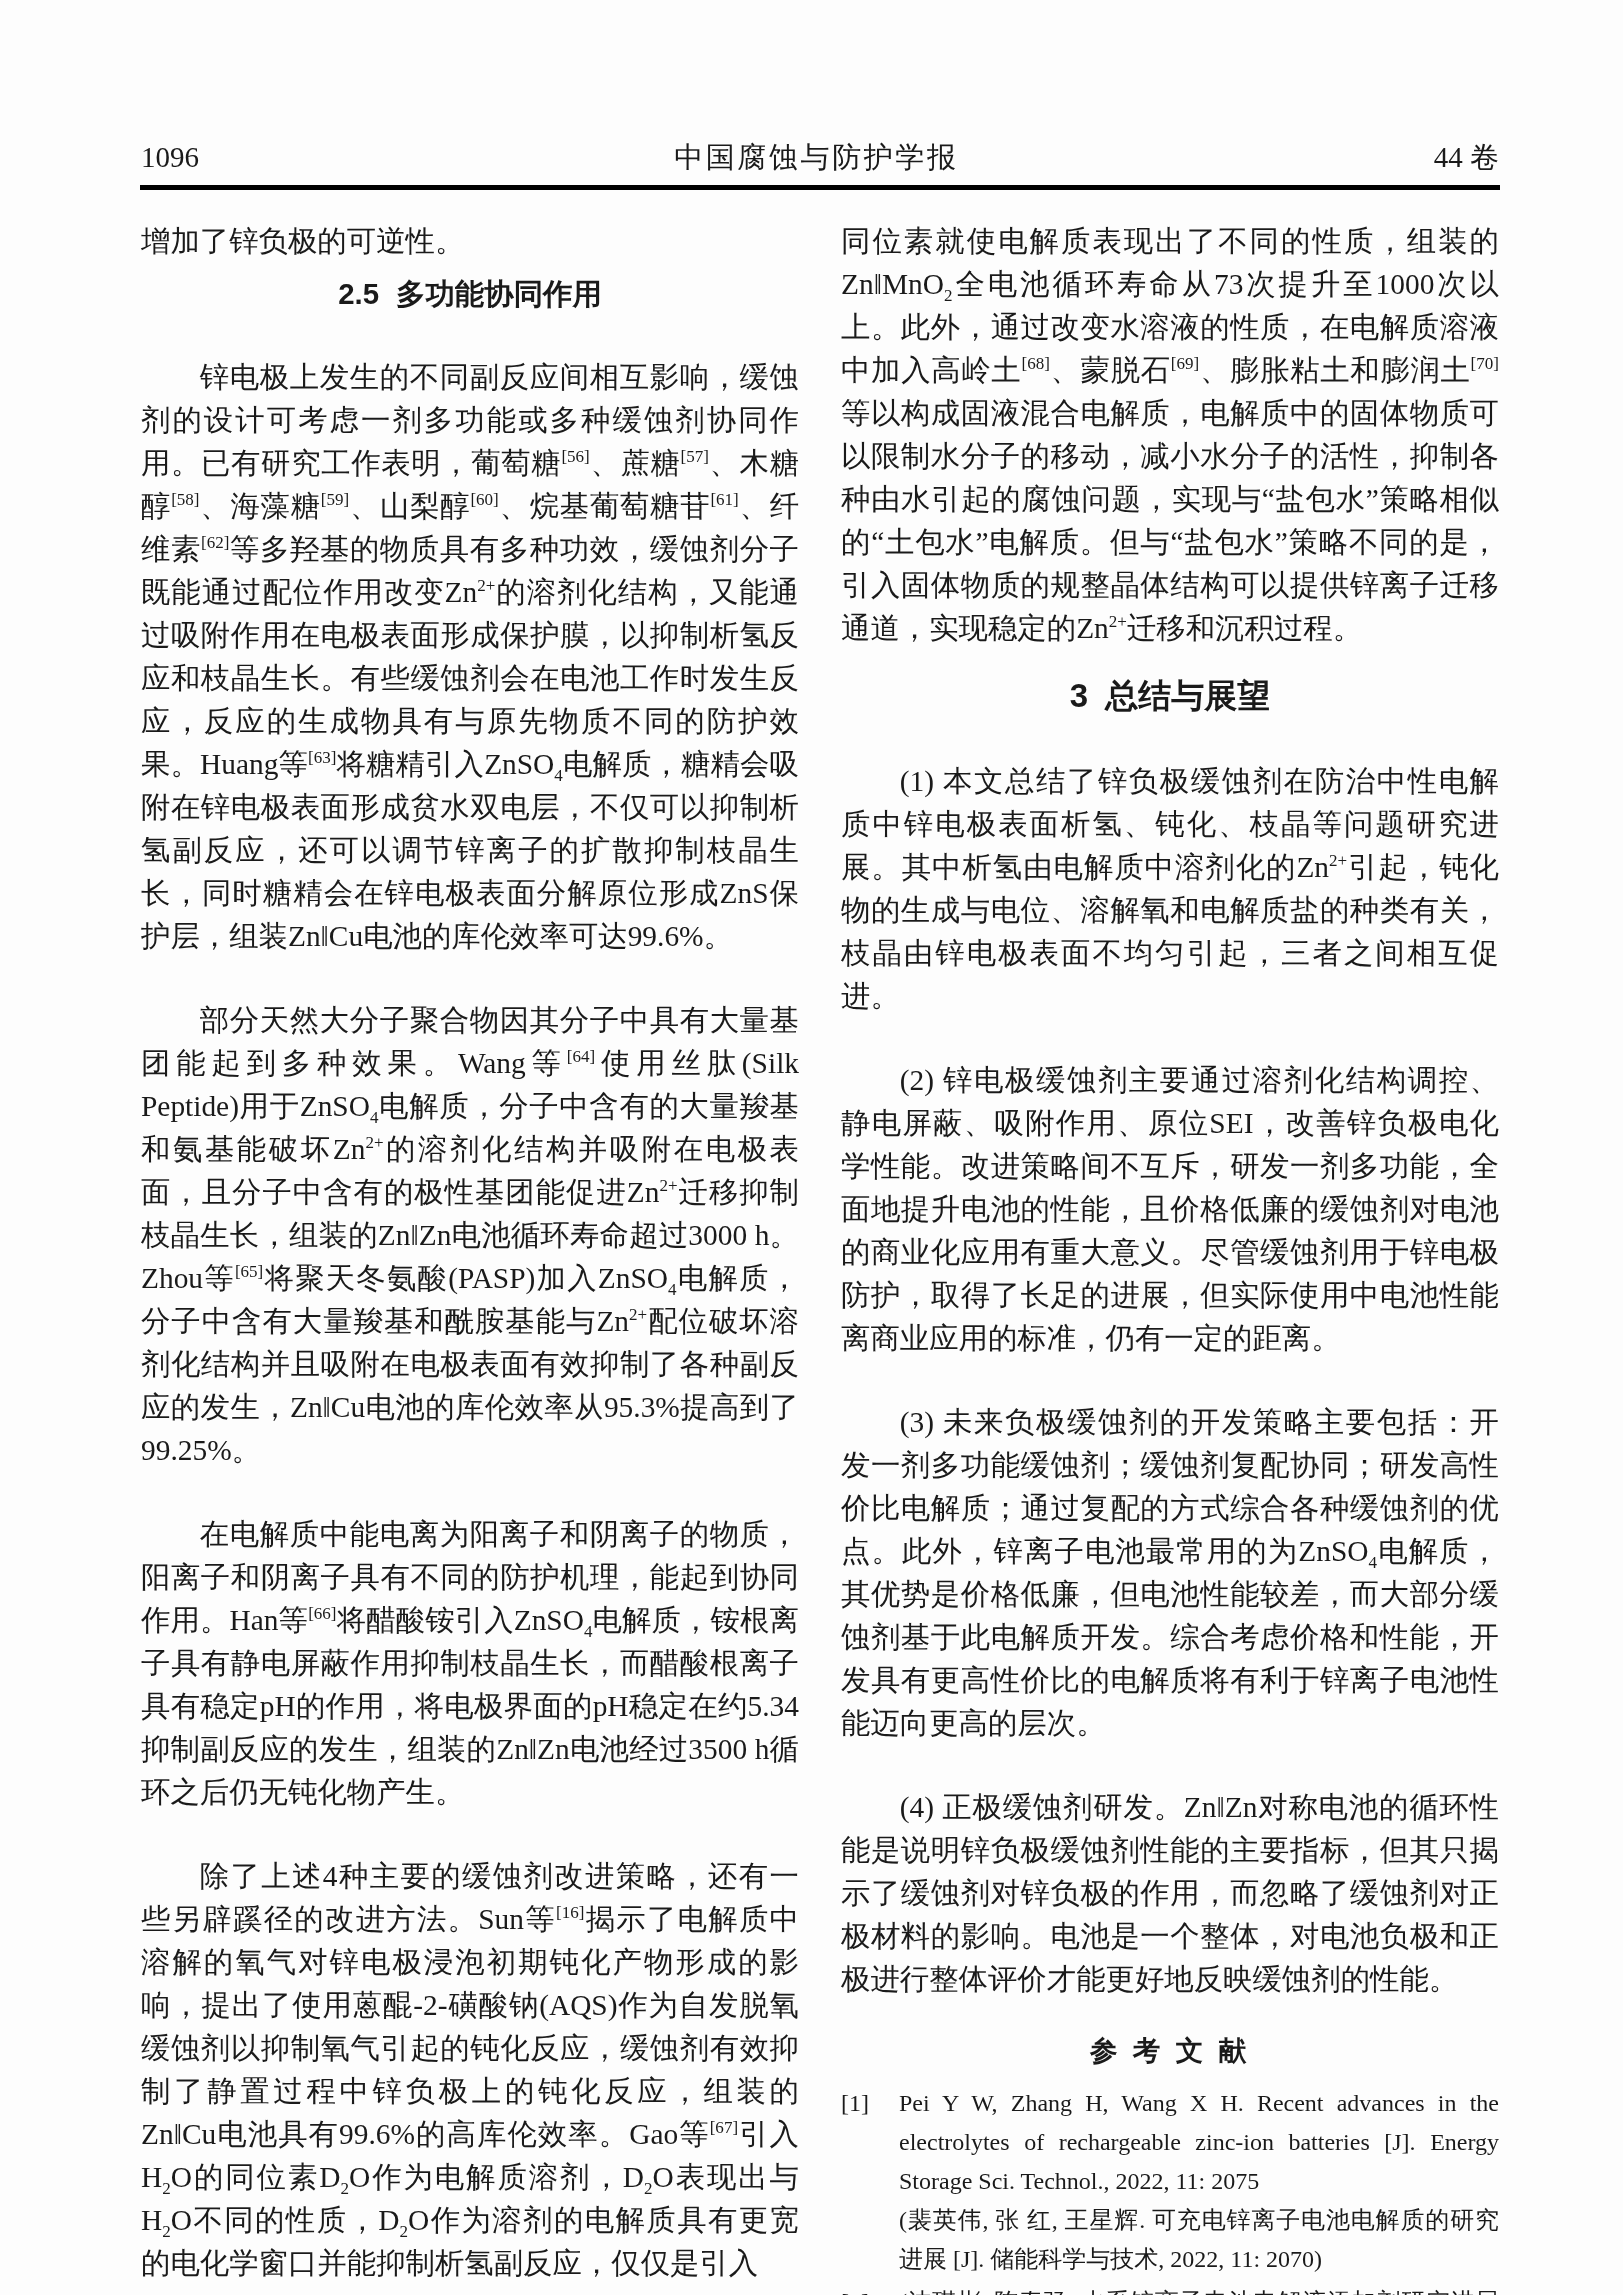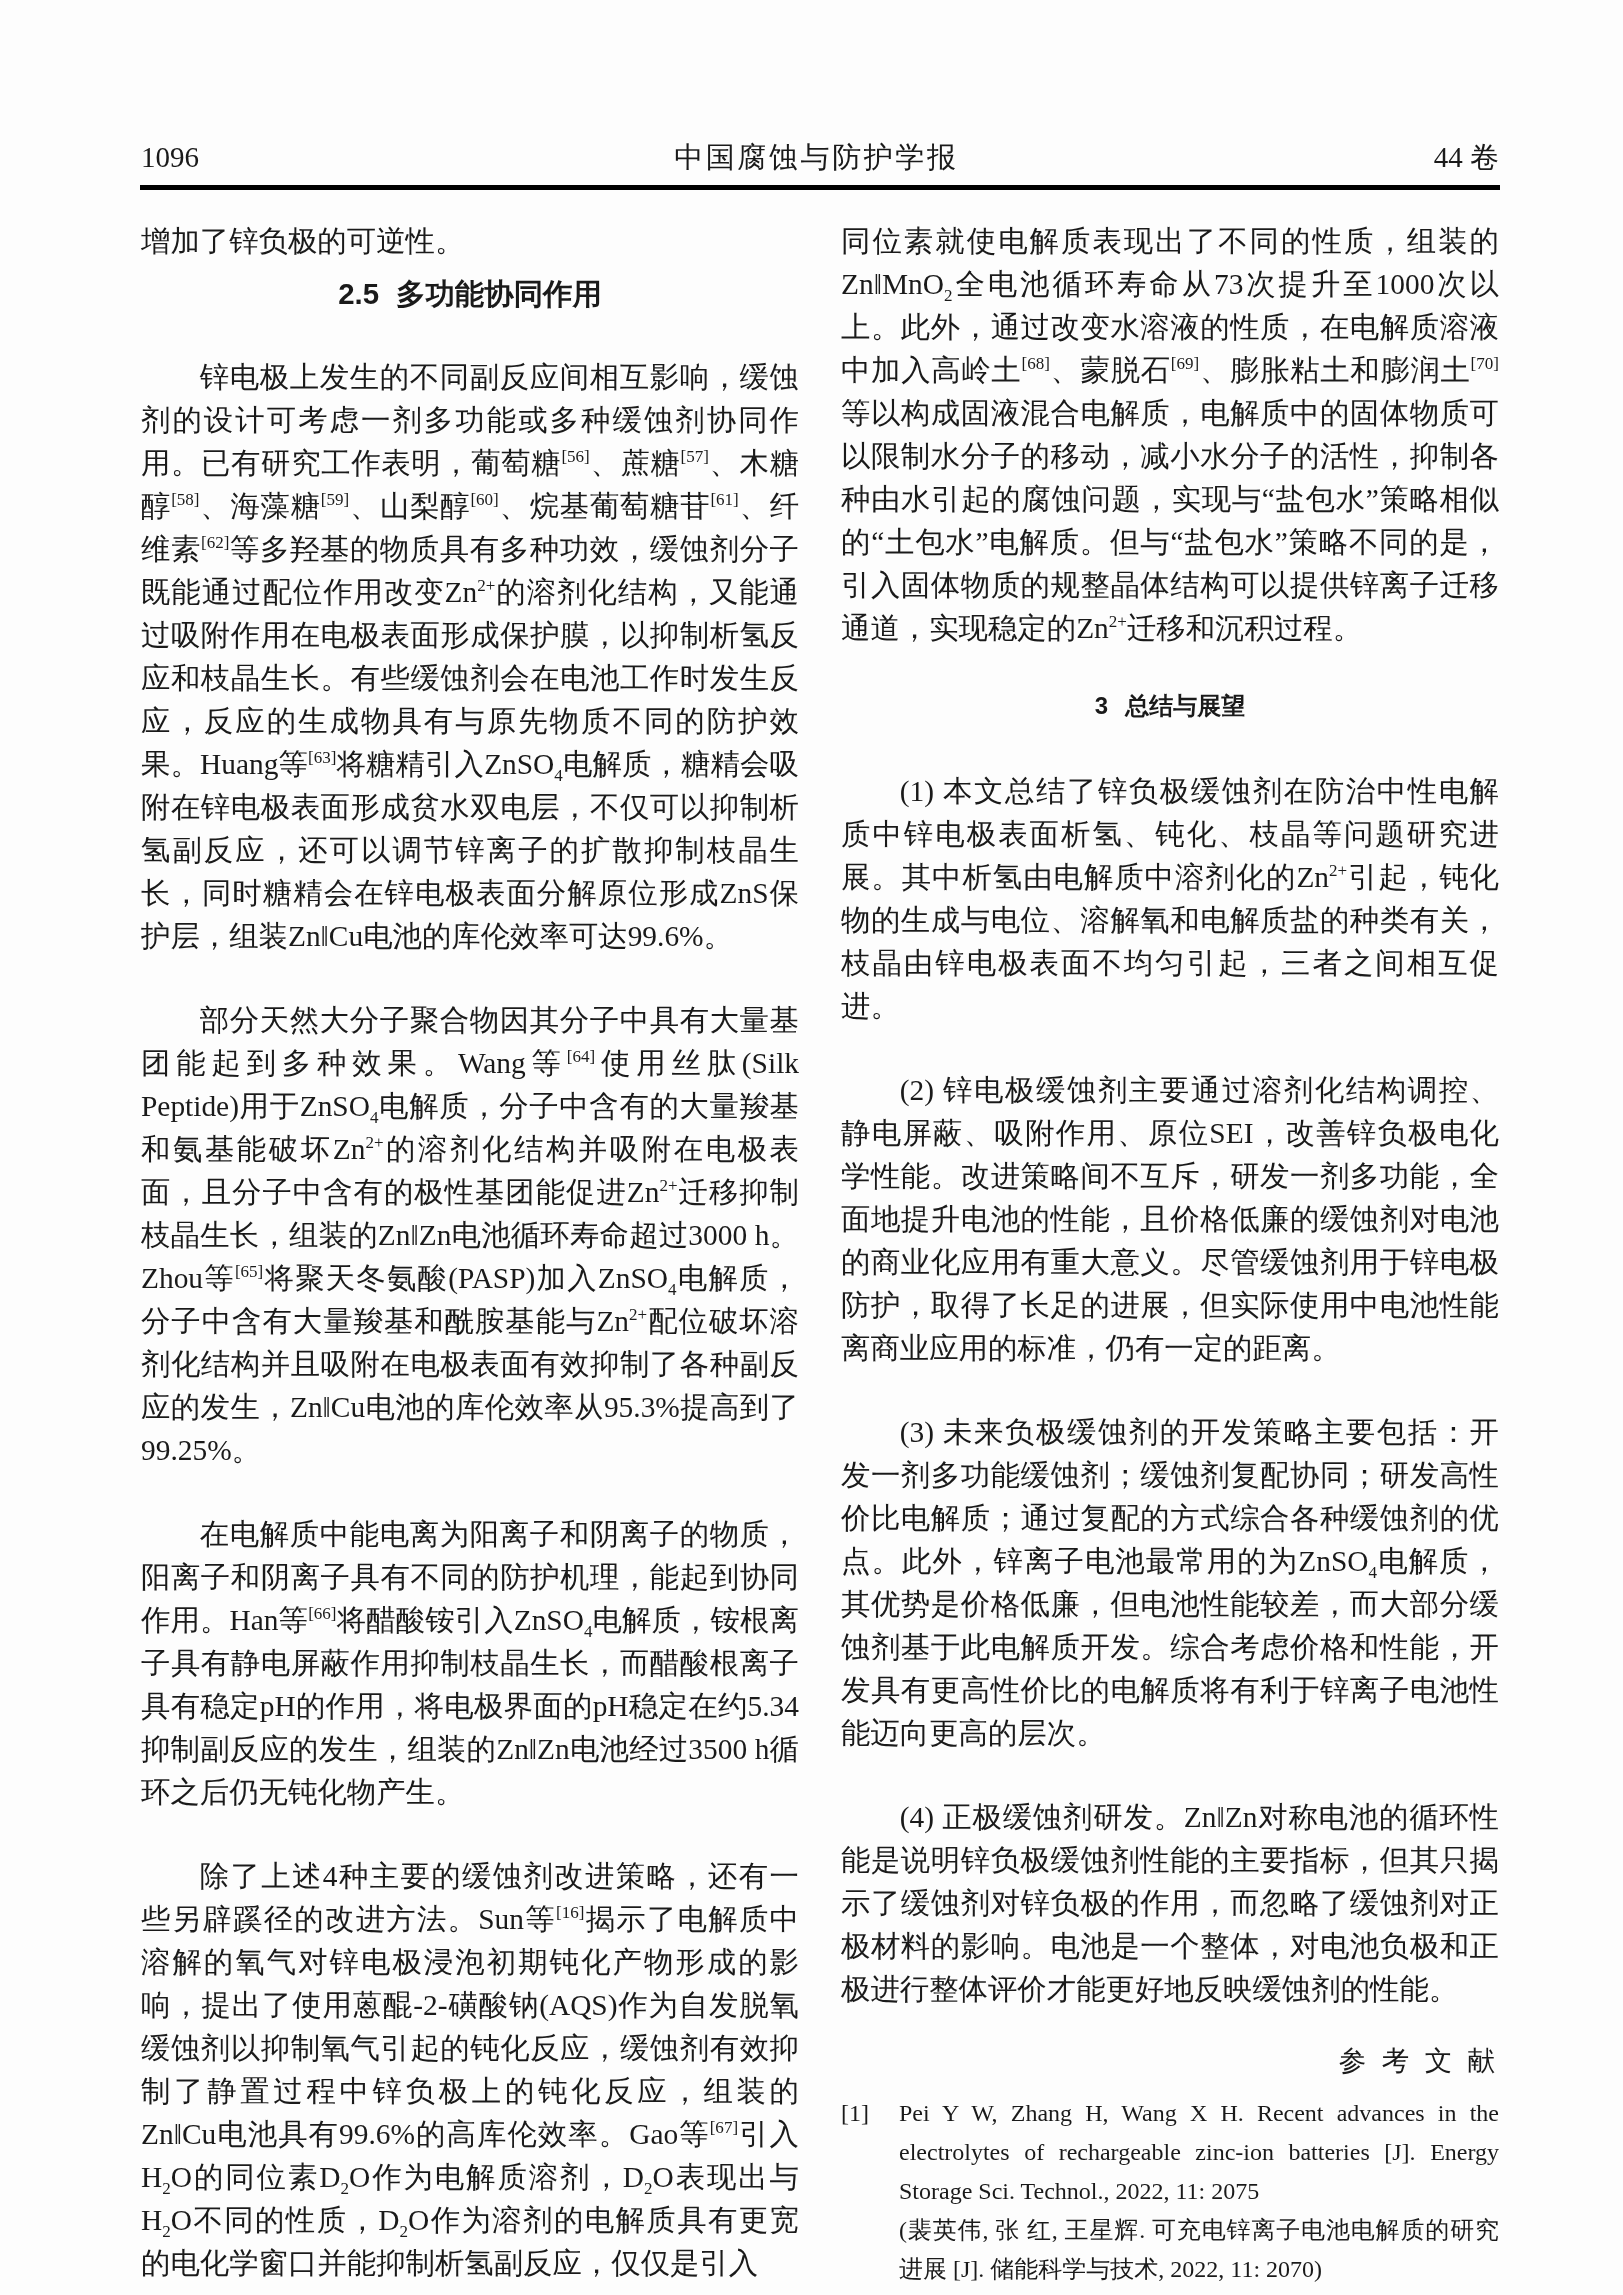--- a/index.html
+++ b/index.html
@@ -32,25 +32,25 @@
     text-justify:inter-ideograph;
   }
   .para{margin:0;}
   .indent{text-indent:2em;margin-top:41px;}
   .sec{
     font-family:"Liberation Sans","DejaVu Sans",sans-serif;
     font-weight:700;font-size:29.4px;line-height:43px;
     margin:9.2px 0 6.5px 0;text-align:center;text-indent:0;
   }
   .sec-num{margin-right:17px;}
-  .sec-big{font-size:24px;line-height:47px;margin:32px 0 17px 0;}
+  .sec-big{font-size:33px;line-height:47px;margin:22px 0 17px 0;}
   .refs-heading{
     font-family:"Liberation Sans","DejaVu Sans",sans-serif;
-    font-weight:400;font-size:27.5px;line-height:39px;
-    letter-spacing:3.9px;margin:30px 0 14.4px 0;text-align:right;
+    font-weight:700;font-size:27.5px;line-height:39px;
+    letter-spacing:3.9px;margin:30px 0 14.4px 0;text-align:center;
   }
   .ref{display:flex;font-size:24px;line-height:39px;margin:0 0 3.9px 0;}
   .ref-label{width:58px;flex:none;}
   .ref-body{flex:1;text-align:justify;}
   sup{font-size:0.58em;vertical-align:super;line-height:0;}
   sub{font-size:0.58em;vertical-align:sub;line-height:0;}
 </style>
 </head>
 <body>
 

